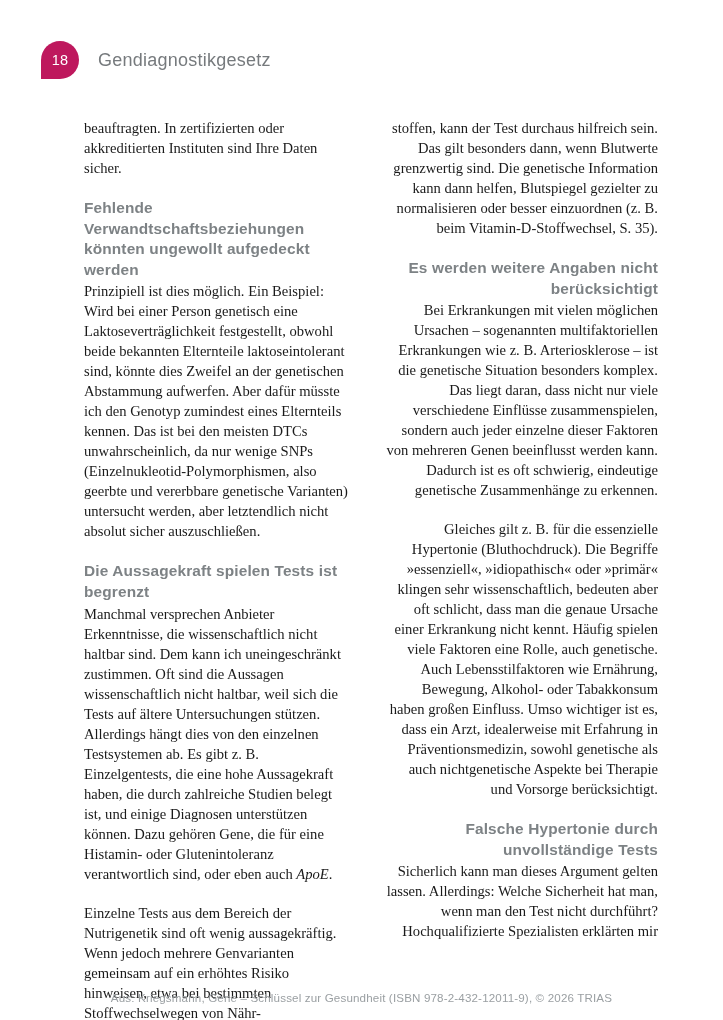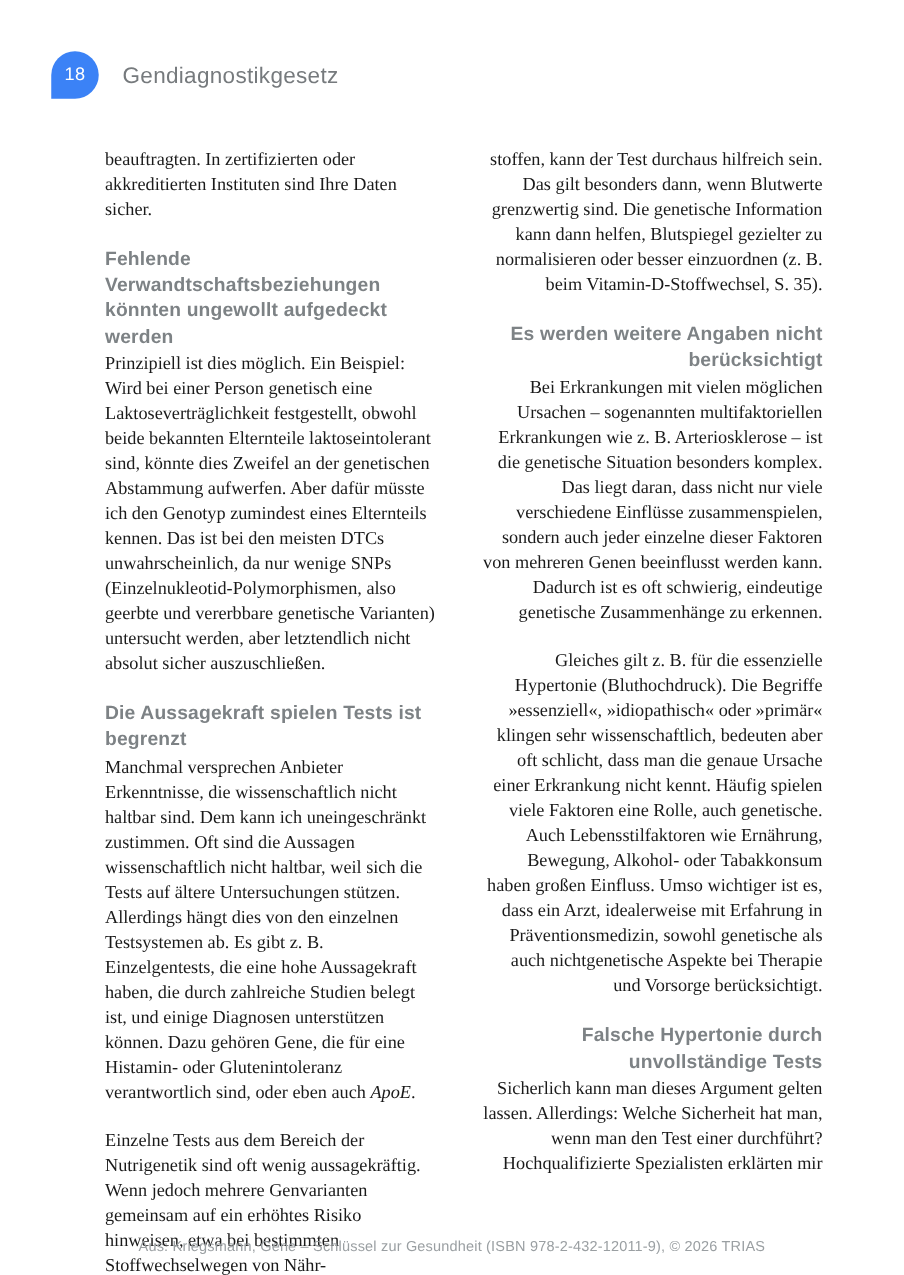--- a/index.html
+++ b/index.html
@@ -30,21 +30,21 @@
     position: absolute;
     left: 41px;
     top: 41px;
     height: 38px;
     display: flex;
     align-items: center;
   }
   .page-badge {
     width: 38px;
     height: 38px;
-    background: #3b82f6;
+    background: #be185d;
     border-radius: 19px 19px 19px 0;
     display: flex;
     align-items: center;
     justify-content: center;
     color: #ffffff;
     font-family: "Liberation Sans", sans-serif;
     font-size: 14.5px;
     font-weight: 400;
     letter-spacing: 0.3px;
     box-sizing: border-box;
@@ -137,18 +137,18 @@
     <p>stoffen, kann der Test durchaus hilfreich sein. Das gilt besonders dann, wenn Blutwerte grenzwertig sind. Die genetische Information kann dann helfen, Blutspiegel gezielter zu normalisieren oder besser einzuordnen (z. B. beim Vitamin-D-Stoffwechsel, S. 35).</p>
 
     <h2 class="subhead">Es werden weitere Angaben nicht berücksichtigt</h2>
 
     <p>Bei Erkrankungen mit vielen möglichen Ursachen – sogenannten multifaktoriellen Erkrankungen wie z. B. Arteriosklerose – ist die genetische Situation besonders komplex. Das liegt daran, dass nicht nur viele verschiedene Einflüsse zusammenspielen, sondern auch jeder einzelne dieser Faktoren von mehreren Genen beeinflusst werden kann. Dadurch ist es oft schwierig, eindeutige genetische Zusammenhänge zu erkennen.</p>
 
     <p>Gleiches gilt z. B. für die essenzielle Hypertonie (Bluthochdruck). Die Begriffe »essenziell«, »idiopathisch« oder »primär« klingen sehr wissenschaftlich, bedeuten aber oft schlicht, dass man die genaue Ursache einer Erkrankung nicht kennt. Häufig spielen viele Faktoren eine Rolle, auch genetische. Auch Lebensstilfaktoren wie Ernährung, Bewegung, Alkohol- oder Tabakkonsum haben großen Einfluss. Umso wichtiger ist es, dass ein Arzt, idealerweise mit Erfahrung in Präventionsmedizin, sowohl genetische als auch nichtgenetische Aspekte bei Therapie und Vorsorge berücksichtigt.</p>
 
     <h2 class="subhead">Falsche Hypertonie durch unvollständige Tests</h2>
 
-    <p>Sicherlich kann man dieses Argument gelten lassen. Allerdings: Welche Sicherheit hat man, wenn man den Test einer durchführt? Hochqualifizierte Spezialisten erklärten mir</p>
+    <p>Sicherlich kann man dieses Argument gelten lassen. Allerdings: Welche Sicherheit hat man, wenn man den Test nicht durchführt? Hochqualifizierte Spezialisten erklärten mir</p>
   </div>
 
   <div class="page-footer">Aus: Kriegsmann, Gene – Schlüssel zur Gesundheit (ISBN 978-2-432-12011-9), © 2026 TRIAS</div>
 
 </div>
 
 </body></html>

